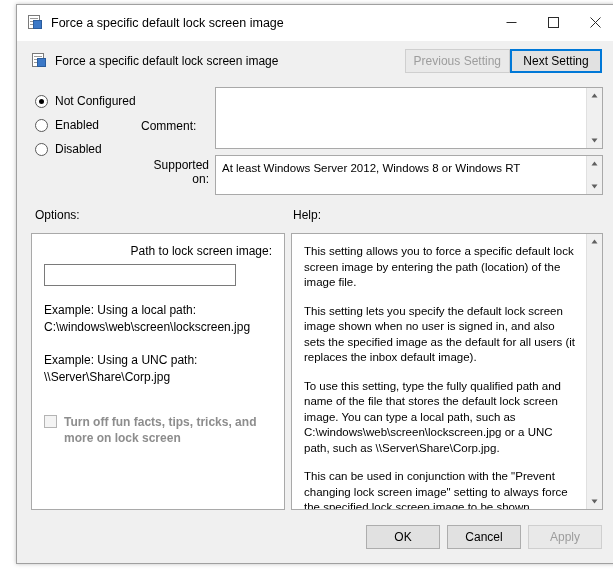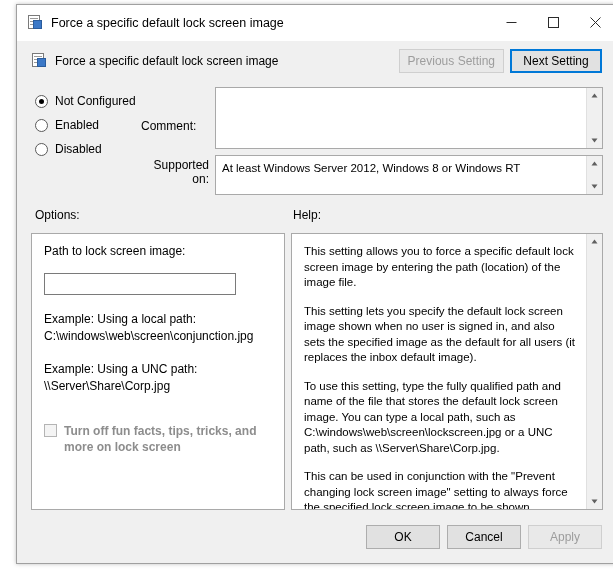--- a/index.html
+++ b/index.html
@@ -150,21 +150,21 @@
   }
   .btn.disabled {
     color: #9d9d9d;
     background: #e9e9e9;
     border-color: #cfcfcf;
   }
   .btn.focus {
     border: 2px solid #0078d7;
     background: #e1e1e1;
   }
-  .header .btn { margin-left: 6px; }
+  .header .btn { }
   .radios {
     position: absolute;
     left: 18px;
     top: 84px;
     width: 110px;
   }
   .radio-row {
     display: flex;
     align-items: center;
     height: 24px;
@@ -264,21 +264,22 @@
   .options-box {
     left: 14px;
     top: 228px;
     width: 254px;
     height: 277px;
     padding: 10px 12px;
     overflow: hidden;
   }
   .opt-label {
     font-size: 12px;
-    margin-bottom: 15px;
+    margin-bottom: 6px;
+    text-align: right;
   }
   .opt-input {
     width: 192px;
     height: 22px;
     border: 1px solid #7a7a7a;
     background: #ffffff;
     box-sizing: border-box;
     font-family: "Liberation Sans", sans-serif;
     font-size: 12px;
     padding: 0 4px;
@@ -430,21 +431,21 @@
   </div>
 
   <div class="lbl-options">Options:</div>
   <div class="lbl-help">Help:</div>
 
   <div class="field options-box">
     <div class="opt-label">Path to lock screen image:</div>
     <input class="opt-input" type="text" value="" style="">
     <div class="opt-text">
       <div>Example: Using a local path:</div>
-      <div>C:\windows\web\screen\conjunction.jpg</div>
+      <div>C:\windows\web\screen\lockscreen.jpg</div>
     </div>
     <div class="opt-text">
       <div>Example: Using a UNC path:</div>
       <div>\\Server\Share\Corp.jpg</div>
     </div>
     <div class="checkbox-row">
       <span class="checkbox"></span>
       <span>Turn off fun facts, tips, tricks, and more on lock screen</span>
     </div>
   </div>

